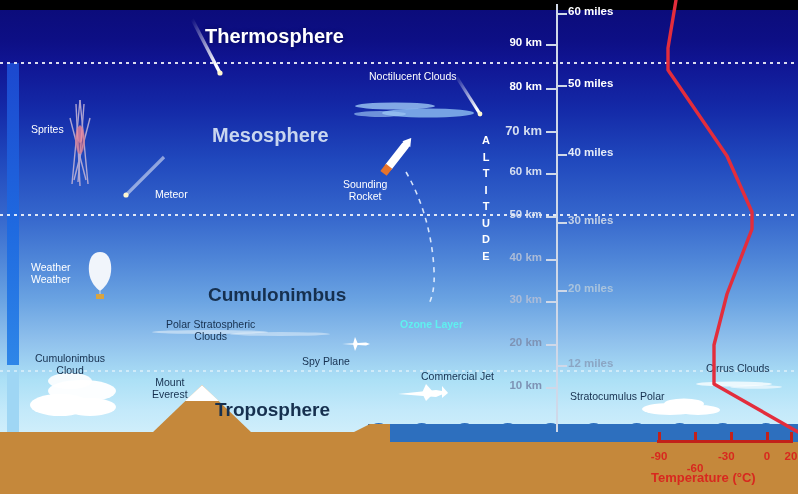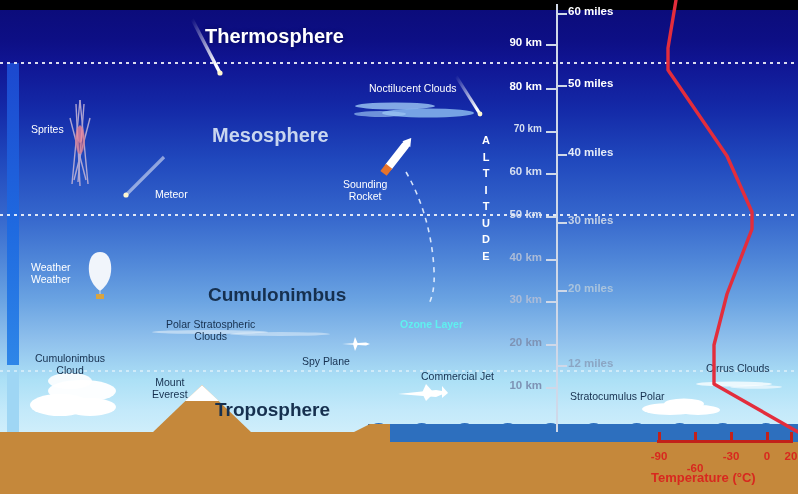--- a/index.html
+++ b/index.html
@@ -87,21 +87,21 @@
   #lab-tropo{left:215px;top:399px;font-size:19px;color:#16304f;font-weight:bold;}
 
   
   .feat{position:absolute;font-size:10.5px;white-space:nowrap;line-height:12px;}
   .feat.light{color:#ffffff;}
   .feat.dark{color:#16304f;}
   .feat.ozone{color:#5ff0ef;font-weight:bold;}
   .feat.center{text-align:center;}
 
   #f-sprites{left:31px;top:123px;}
-  #f-noct{left:321px;top:82px;padding-left:48px;}
+  #f-noct{left:321px;top:70px;padding-left:48px;}
   #f-meteor{left:155px;top:188px;}
   #f-rocket{left:343px;top:178px;text-align:center;}
   #f-balloon{left:31px;top:261px;}
   #f-psc{left:166px;top:318px;text-align:center;}
   #f-cb{left:35px;top:352px;text-align:center;}
   #f-spy{left:302px;top:355px;}
   #f-jet{left:421px;top:370px;}
   #f-everest{left:152px;top:376px;text-align:center;}
   #f-ozone{left:400px;top:318px;}
   #f-stratocu{left:570px;top:390px;color:#16304f;}
@@ -315,21 +315,21 @@
       <div>U</div>
       <div>D</div>
       <div>E</div>
     </div>
   <div id="km-ticks">
       <div class="tick km" style="top: 44px;"></div>
       <div style="position: absolute; left: 470px; width: 72px; top: 36px; text-align: right; font-size: 11.5px; font-weight: bold; white-space: nowrap; color: rgb(255, 255, 255);">90 km</div>
       <div class="tick km" style="top: 88px;"></div>
       <div style="position: absolute; left: 470px; width: 72px; top: 80px; text-align: right; font-size: 11.5px; font-weight: bold; white-space: nowrap; color: rgb(255, 255, 255);">80 km</div>
       <div class="tick km" style="top: 131px;"></div>
-      <div style="position: absolute; left: 470px; width: 72px; top: 123px; text-align: right; font-size: 10px; font-weight: bold; white-space: nowrap; color: rgb(213, 222, 240);">70 km</div>
+      <div style="position: absolute; left: 470px; width: 72px; top: 123px; text-align: right; font-size: 13px; font-weight: bold; white-space: nowrap; color: rgb(213, 222, 240);">70 km</div>
       <div class="tick km" style="top: 173px;"></div>
       <div style="position: absolute; left: 470px; width: 72px; top: 165px; text-align: right; font-size: 11.5px; font-weight: bold; white-space: nowrap; color: rgb(213, 222, 240);">60 km</div>
       <div class="tick km" style="top: 216px;"></div>
       <div style="position: absolute; left: 470px; width: 72px; top: 208px; text-align: right; font-size: 11.5px; font-weight: bold; white-space: nowrap; color: rgb(213, 222, 240);">50 km</div>
       <div class="tick km" style="top: 259px;"></div>
       <div style="position: absolute; left: 470px; width: 72px; top: 251px; text-align: right; font-size: 11.5px; font-weight: bold; white-space: nowrap; color: rgb(170, 187, 216);">40 km</div>
       <div class="tick km" style="top: 301px;"></div>
       <div style="position: absolute; left: 470px; width: 72px; top: 293px; text-align: right; font-size: 11.5px; font-weight: bold; white-space: nowrap; color: rgb(170, 187, 216);">30 km</div>
       <div class="tick km" style="top: 344px;"></div>
       <div style="position: absolute; left: 470px; width: 72px; top: 336px; text-align: right; font-size: 11.5px; font-weight: bold; white-space: nowrap; color: rgb(126, 147, 181);">20 km</div>
@@ -355,21 +355,21 @@
     <polyline id="temp-polyline" fill="none" stroke="#e32d3c" stroke-width="3.4" stroke-linejoin="round" stroke-linecap="round" points="798,432 714,384 714,345 727,294 752,229 752,212 727,156 668,70 668,48 676,0"></polyline>
   </svg>
 
   <div id="temp-axis-bar"></div>
   <div id="temp-axis-ticks">
       <div class="temp-axis-tick" style="left: 658px;"></div>
       <div class="temp-tick-lab" style="left: 646px; width: 26px; text-align: center;">-90</div>
       <div class="temp-axis-tick" style="left: 694px;"></div>
       <div class="temp-tick-lab" style="left: 682px; width: 26px; text-align: center; margin-top: 12px;">-60</div>
       <div class="temp-axis-tick" style="left: 730px;"></div>
-      <div class="temp-tick-lab" style="left: 718px; width: 26px; text-align: center;">-30</div>
+      <div class="temp-tick-lab" style="left: 718px; width: 26px; text-align: left;">-30</div>
       <div class="temp-axis-tick" style="left: 766px;"></div>
       <div class="temp-tick-lab" style="left: 754px; width: 26px; text-align: center;">0</div>
       <div class="temp-axis-tick" style="left: 790px;"></div>
       <div class="temp-tick-lab" style="left: 778px; width: 26px; text-align: center;">20</div>
     </div>
   <div id="temp-axis-label">Temperature (°C)</div>
 
 </div>
 
 </body></html>

